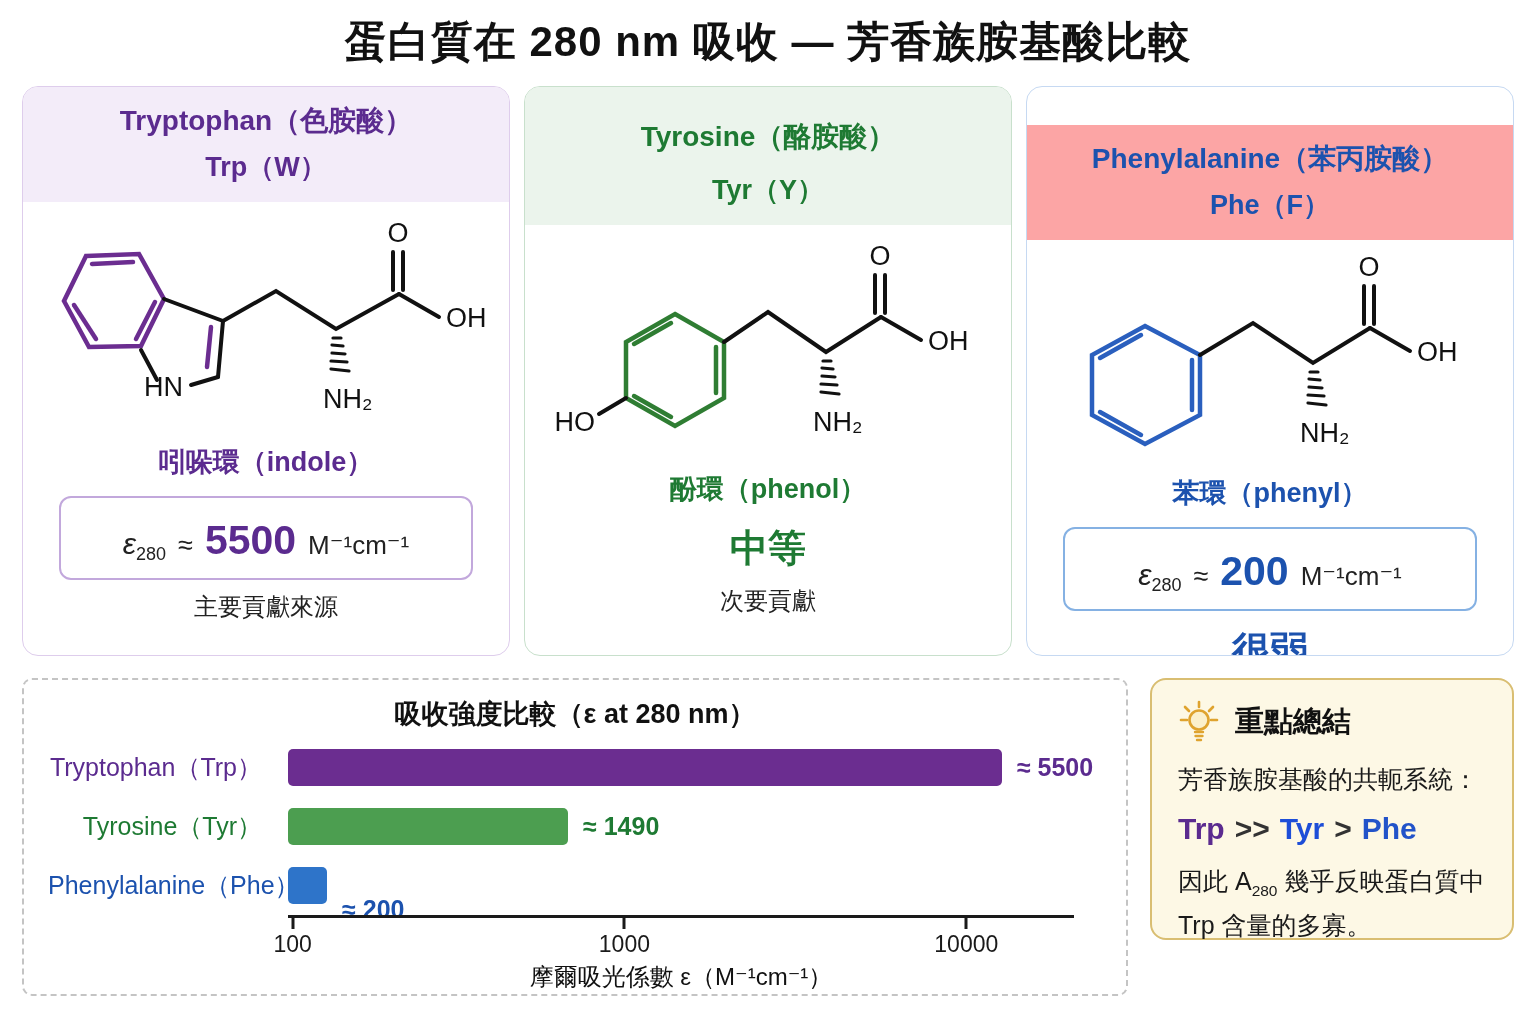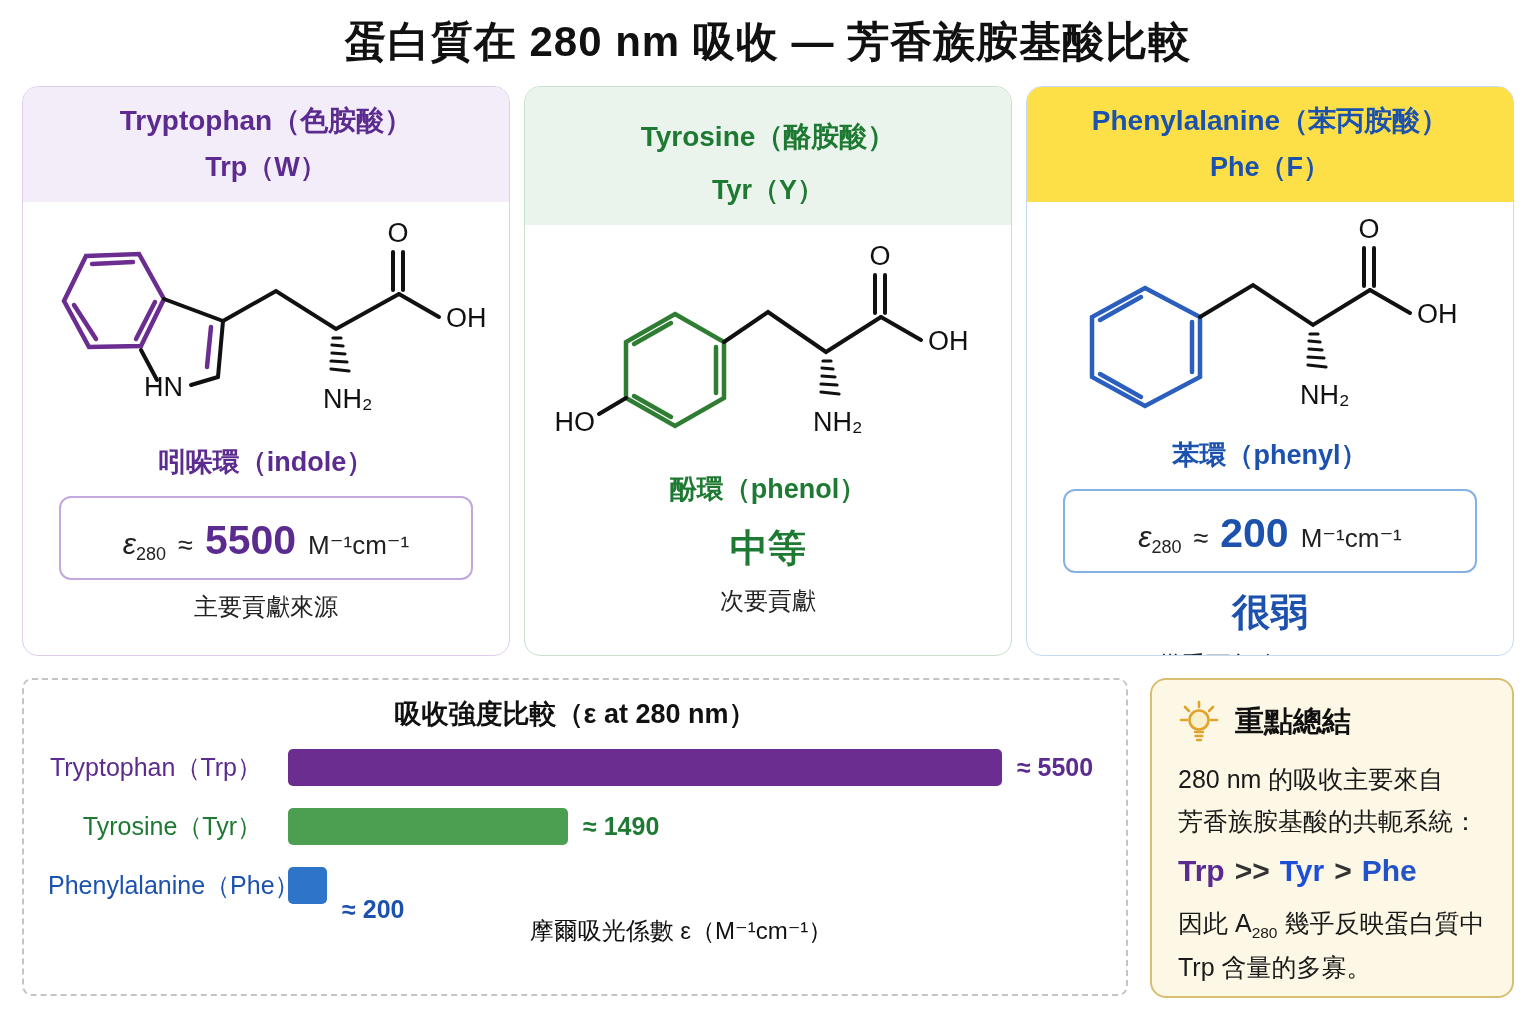--- a/index.html
+++ b/index.html
@@ -23,21 +23,21 @@
   .card-header .l2 { font-size:27px; font-weight:bold; margin-top:9px; }
   .theme-purple { border-color:#DECDEC; }
   .theme-purple .card-header { background:#F3ECF9; }
   .theme-purple .themed { color:#5B2B8F; }
   .theme-purple .eps-box { border-color:#C2A8DC; }
   .theme-green { border-color:#C8E0CC; }
   .theme-green .card-header { background:#EBF4EC; }
   .theme-green .themed { color:#1E7A33;margin-top:16px; }
   .theme-green .eps-box { border-color:#93C49C; }
   .theme-blue { border-color:#C6D9F2; }
-  .theme-blue .card-header { background:#fde047; }
+  .theme-blue .card-header { background:#fca5a5;margin-top:38px; }
   .theme-blue .themed { color:#1C52AE; }
   .theme-blue .eps-box { border-color:#85B1E3; }
   .structure { height:222px; display:flex; align-items:center; justify-content:center; margin-top:8px; }
   .ring-label { text-align:center; font-size:27px; font-weight:bold; margin-top:12px; }
   .eps-box {
     margin:16px 36px 0; border:2.5px solid; border-radius:12px; background:#fff;
     text-align:center; padding:19px 0 13px; font-size:27px; color:#222; white-space:nowrap;
   }
   .eps-sym { font-style:italic; font-size:30px; }
   .eps-sub { font-size:18px; }
@@ -57,21 +57,21 @@
   .bar-label { width:240px; text-align:right; padding-right:26px; font-size:25px; white-space:nowrap; }
   .bar-track { flex:1; display:flex; align-items:center; }
   .bar { height:37px; border-radius:5px; }
   .bar-value { margin-left:15px; font-size:25px; font-weight:bold; white-space:nowrap; }
   .axis { margin-left:240px; margin-right:28px; border-top:3px solid #1a1a1a; position:relative; height:46px; }
   .tick { position:absolute; top:0; width:3px; height:11px; background:#1a1a1a; transform:translateX(-50%); }
   .tick-label { position:absolute; top:13px; transform:translateX(-50%); font-size:23px; color:#1a1a1a; }
   .axis-label { margin-left:240px; margin-right:28px; text-align:center; font-size:24px; color:#111; }
   
   .summary-panel {
-    flex:1; height:320px; background:#FDF8E5; border:2px solid #D9BE72; border-radius:16px;
+    flex:1; height:262px; background:#FDF8E5; border:2px solid #D9BE72; border-radius:16px;
     padding:20px 26px;
   }
   .summary-title-row { display:flex; align-items:center; gap:15px; }
   .summary-title { font-size:29px; font-weight:bold; }
   .summary-body { margin-top:14px; font-size:25px; line-height:1.68; color:#1a1a1a; }
   .rank-line { font-size:30px; font-weight:bold; margin:4px 0 6px; }
   .rank-line .sep { color:#333; margin:0 10px; font-weight:bold; }
   .rank-trp { color:#5B2B8F; }
   .rank-tyr { color:#1d4ed8; }
   .rank-phe { color:#2253C9; }
@@ -232,20 +232,28 @@
       </div>
     </div>
     <div class="bar-row">
       <div class="bar-label" style="color: rgb(28, 82, 174);">Phenylalanine（Phe）</div>
       <div class="bar-track">
         <div class="bar" style="width: 4.8%; background: rgb(46, 116, 201);"></div>
         <div class="bar-value" style="color: rgb(28, 82, 174); margin-top: 48px;">≈ 200</div>
       </div>
     </div>
 
+    <div class="axis">
+      <div class="tick" style="left: 0.6%;"></div>
+      <div class="tick" style="left: 42.8%;"></div>
+      <div class="tick" style="left: 86.3%;"></div>
+      <div class="tick-label" style="left: 0.6%;">100</div>
+      <div class="tick-label" style="left: 42.8%;">1000</div>
+      <div class="tick-label" style="left: 86.3%;">10000</div>
+    </div>
     <div class="axis-label">摩爾吸光係數 ε（M⁻¹cm⁻¹）</div>
   </div>
 
   <div class="summary-panel">
     <div class="summary-title-row">
       <svg width="42" height="44" viewBox="0 0 42 44">
         <g stroke="#DFA32E" stroke-width="2.6" stroke-linecap="round" fill="none">
           <line x1="21" y1="2" x2="21" y2="7"></line>
           <line x1="7" y1="7" x2="11" y2="11"></line>
           <line x1="35" y1="7" x2="31" y2="11"></line>
@@ -255,21 +263,20 @@
         <circle cx="21" cy="20" r="9.5" fill="#FBF0CC" stroke="#DFA32E" stroke-width="2.6"></circle>
         <g stroke="#DFA32E" stroke-width="2.4" stroke-linecap="round" fill="none">
           <line x1="17" y1="32" x2="25" y2="32"></line>
           <line x1="17.5" y1="36" x2="24.5" y2="36"></line>
           <line x1="19" y1="40" x2="23" y2="40"></line>
         </g>
       </svg>
       <span class="summary-title">重點總結</span>
     </div>
     <div class="summary-body">
-      <div>280 nm 的吸收主要來自</div>
       <div>芳香族胺基酸的共軛系統：</div>
       <div class="rank-line">
         <span class="rank-trp">Trp</span><span class="sep">&gt;&gt;</span><span class="rank-tyr">Tyr</span><span class="sep">&gt;</span><span class="rank-phe">Phe</span>
       </div>
       <div><span>因此 A</span><sub>280</sub><span> 幾乎反映蛋白質中</span></div>
       <div>Trp 含量的多寡。</div>
     </div>
   </div>
 </div>
 

